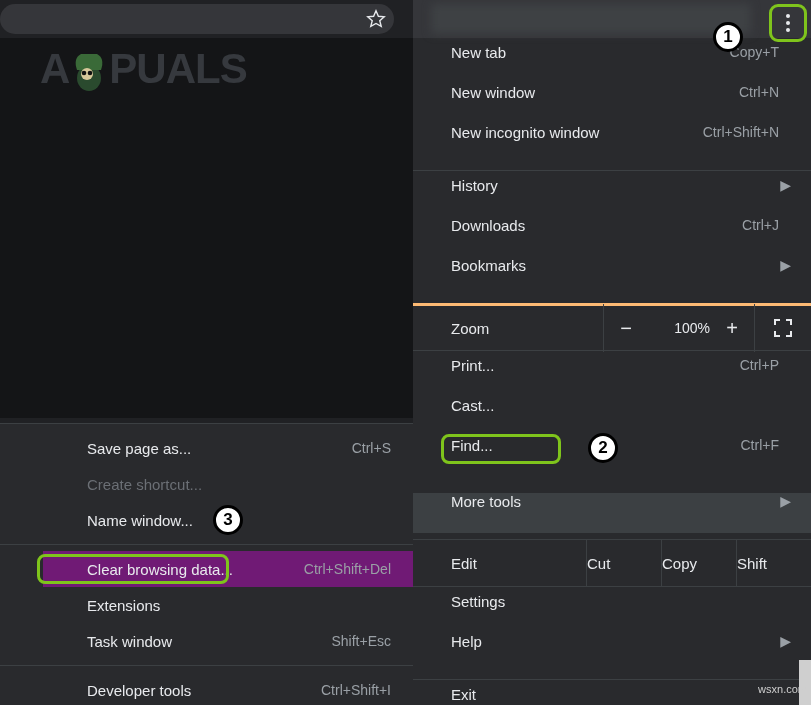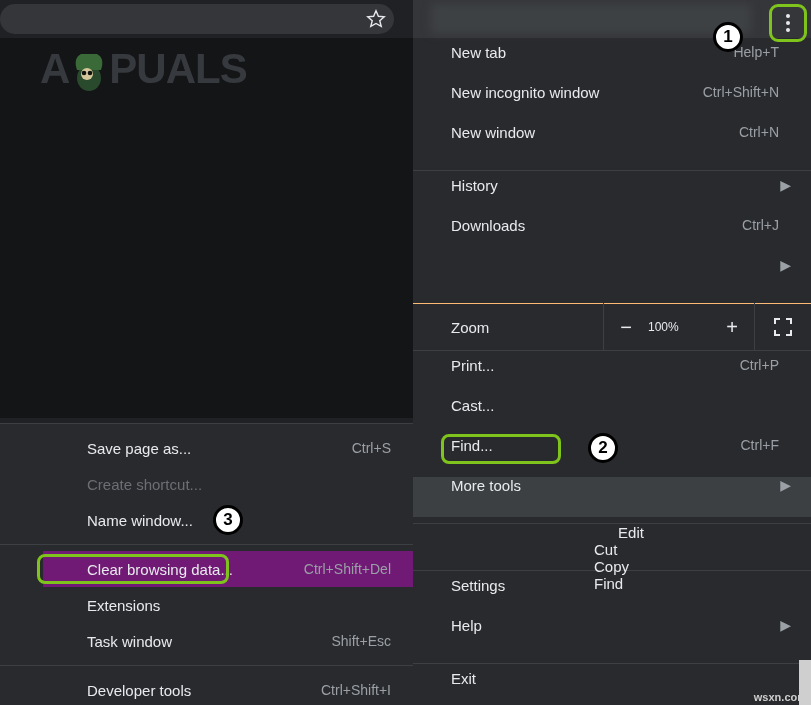--- a/index.html
+++ b/index.html
@@ -91,39 +91,38 @@
   .kebab-dots span { width:4px; height:4px; border-radius:50%; background:#e8eaed; }
   .menu-block { padding: 6px 0; }
   .sep { height:1px; background:#3c4043; }
   .menu-row {
     display: flex;
     padding: 0 32px 0 38px;
     height: 40px;
     font-size: 15px;
     position: relative;
   }
-  .menu-row.hl { background:#3c4043; }
+  .menu-row.hl { background:#3c4043;margin-top:16px; }
   .menu-row .label { flex:1; color:#e8eaed; }
   .menu-row .shortcut { color:#9aa0a6; font-size:14px; }
   .menu-row .chev { position:absolute; right:20px; color:#9aa0a6; font-size:14px; }
   .zoom-row {
     display:flex; align-items:center; height:48px;
-    border-top:1px solid #fdba74; border-bottom:1px solid #3c4043;
+    border-top:3px solid #fdba74; border-bottom:1px solid #3c4043;
     padding-left:38px;
   }
   .zoom-row .zlabel { flex:1; font-size:15px; }
   .zoom-row .zbtn { width:44px; text-align:center; font-size:20px; color:#e8eaed; }
-  .zoom-row .zval { width:62px; text-align:left; font-size:12px; }
+  .zoom-row .zval { width:62px; text-align:right; font-size:14px; }
   .zoom-row .vline { width:1px; height:48px; background:#3c4043; }
   .zoom-row .fs { width:56px; display:flex; align-items:center; justify-content:center; }
   .edit-row {
     display:flex; align-items:center; height:48px;
     border-top:1px solid #3c4043; border-bottom:1px solid #3c4043;
     padding-left:38px;
-    flex-direction:column;
   }
   .edit-row .elabel { flex:1; font-size:15px; }
   .edit-row .ebtn { width:74px; text-align:left; font-size:15px; color:#e8eaed; }
   .edit-row .vline { width:1px; height:48px; background:#3c4043; }
 
   .sub-row {
     display:flex; align-items:center;
     padding: 0 22px 0 44px;
     height:36px; font-size:15px; position:relative;margin-left:43px;
   }
@@ -152,25 +151,24 @@
     z-index:40;
   }
   .shadow-col {
     position:absolute;
     right:0; top:660px;
     width:12px; height:45px;
     background:#cfcfcf;
   }
   .wsxn {
     position:absolute;
-    right:0; bottom:0;
+    right:0; bottom:8px;
     font-size:11px;
     color:#cfcfcf;
     padding:2px 4px;
-    font-weight:bold;
   }
 </style>
 </head>
 <body>
 
 <div class="url-bar-area">
   <div class="url-inner"></div>
   <svg class="star-icon" viewBox="0 0 24 24">
     <path d="M12 3l2.6 6 6.4.5-4.9 4.3 1.6 6.2L12 16.9 6.3 20l1.6-6.2L3 9.5l6.4-.5z"></path>
   </svg>
@@ -234,42 +232,43 @@
           <span></span>
           <span></span>
           <span></span>
         </div>
     </div>
   </div>
 
   <div class="menu-block">
     <div class="menu-row">
       <span class="label">New tab</span>
-      <span class="shortcut">Help+T</span>
+      <span class="shortcut">Copy+T</span>
+    </div>
+    <div class="menu-row">
+      <span class="label">New window</span>
+      <span class="shortcut">Ctrl+N</span>
     </div>
     <div class="menu-row">
       <span class="label">New incognito window</span>
       <span class="shortcut">Ctrl+Shift+N</span>
     </div>
-    <div class="menu-row">
-      <span class="label">New window</span>
-      <span class="shortcut">Ctrl+N</span>
-    </div>
   </div>
   <div class="sep"></div>
   <div class="menu-block">
     <div class="menu-row">
       <span class="label">History</span>
       <span class="chev">▶</span>
     </div>
     <div class="menu-row">
       <span class="label">Downloads</span>
       <span class="shortcut">Ctrl+J</span>
     </div>
     <div class="menu-row">
+      <span class="label">Bookmarks</span>
       <span class="chev">▶</span>
     </div>
   </div>
 
   <div class="zoom-row">
     <span class="zlabel">Zoom</span>
     <span class="vline"></span>
     <span class="zbtn">−</span>
     <span class="zval">100%</span>
     <span class="zbtn">+</span>
@@ -299,21 +298,21 @@
     </div>
   </div>
 
   <div class="edit-row">
     <span class="elabel">Edit</span>
     <span class="vline"></span>
     <span class="ebtn">Cut</span>
     <span class="vline"></span>
     <span class="ebtn">Copy</span>
     <span class="vline"></span>
-    <span class="ebtn">Find</span>
+    <span class="ebtn">Shift</span>
   </div>
 
   <div class="menu-block">
     <div class="menu-row">
       <span class="label">Settings</span>
     </div>
     <div class="menu-row">
       <span class="label">Help</span>
       <span class="chev">▶</span>
     </div>

